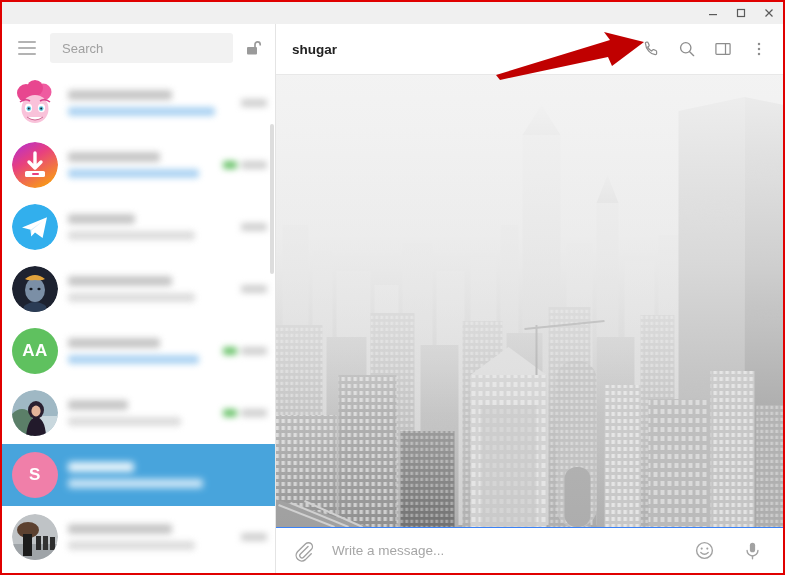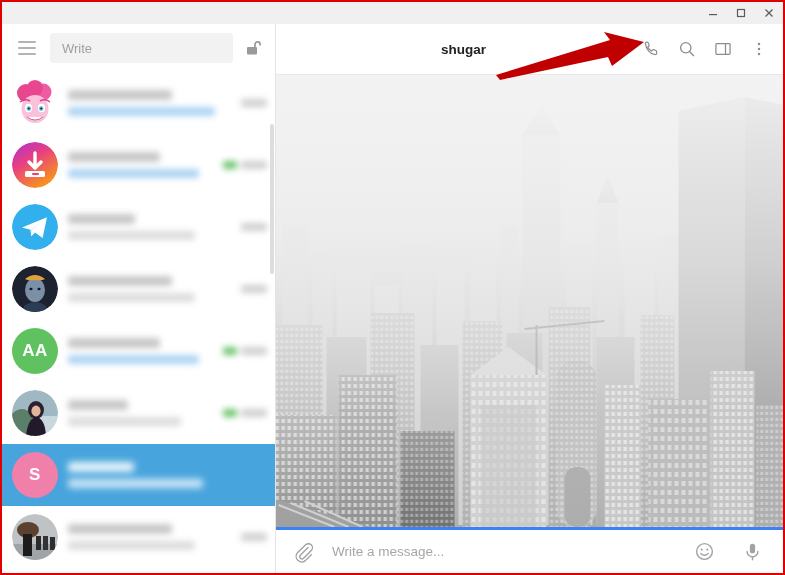--- a/index.html
+++ b/index.html
@@ -214,21 +214,21 @@
     align-items: center;
     padding: 0 8px 0 16px;
     box-sizing: border-box;
     background: #ffffff;
     border-bottom: 1px solid #e8e8e8;
     z-index: 5;
   }
   .peer-info {
     display: flex;
     flex-direction: row;
-    justify-content: center;
+    justify-content: flex-start;
     flex: 1;
     min-width: 0;
   }
   .peer-name {
     font-size: 13.5px;
     font-weight: bold;
     color: #222222;
     line-height: 15px;
   }
   .peer-status {
@@ -263,21 +263,21 @@
 
   
   .composer {
     height: 46px;
     flex: none;
     display: flex;
     align-items: center;
     padding: 0 12px 0 12px;
     box-sizing: border-box;
     background: #ffffff;
-    border-top: 3px solid #3b82f6;
+    border-top: 1px solid #3b82f6;
   }
   .comp-btn {
     width: 30px;
     height: 30px;
     flex: none;
     display: flex;
     align-items: center;
     justify-content: center;
     color: #a2a2a2;
   }
@@ -335,21 +335,21 @@
 
     <div class="sidebar">
 
       <div class="sidebar-header">
         <div class="hamburger">
           <span></span>
             <span></span>
             <span></span>
         </div>
         <div class="search-box">
-          <span class="ph">Write</span>
+          <span class="ph">Search</span>
         </div>
         <div class="lock-icon">
           <svg width="18" height="18" viewBox="0 0 18 18">
             <rect x="3" y="8" width="10" height="7.5" rx="1" fill="currentColor"></rect>
             <path d="M11 8 V5.5 a2.6 2.6 0 0 1 5.2 0 V6.4" fill="none" stroke="currentColor" stroke-width="1.7"></path>
           </svg>
         </div>
       </div>
 
       <div class="chatlist">

